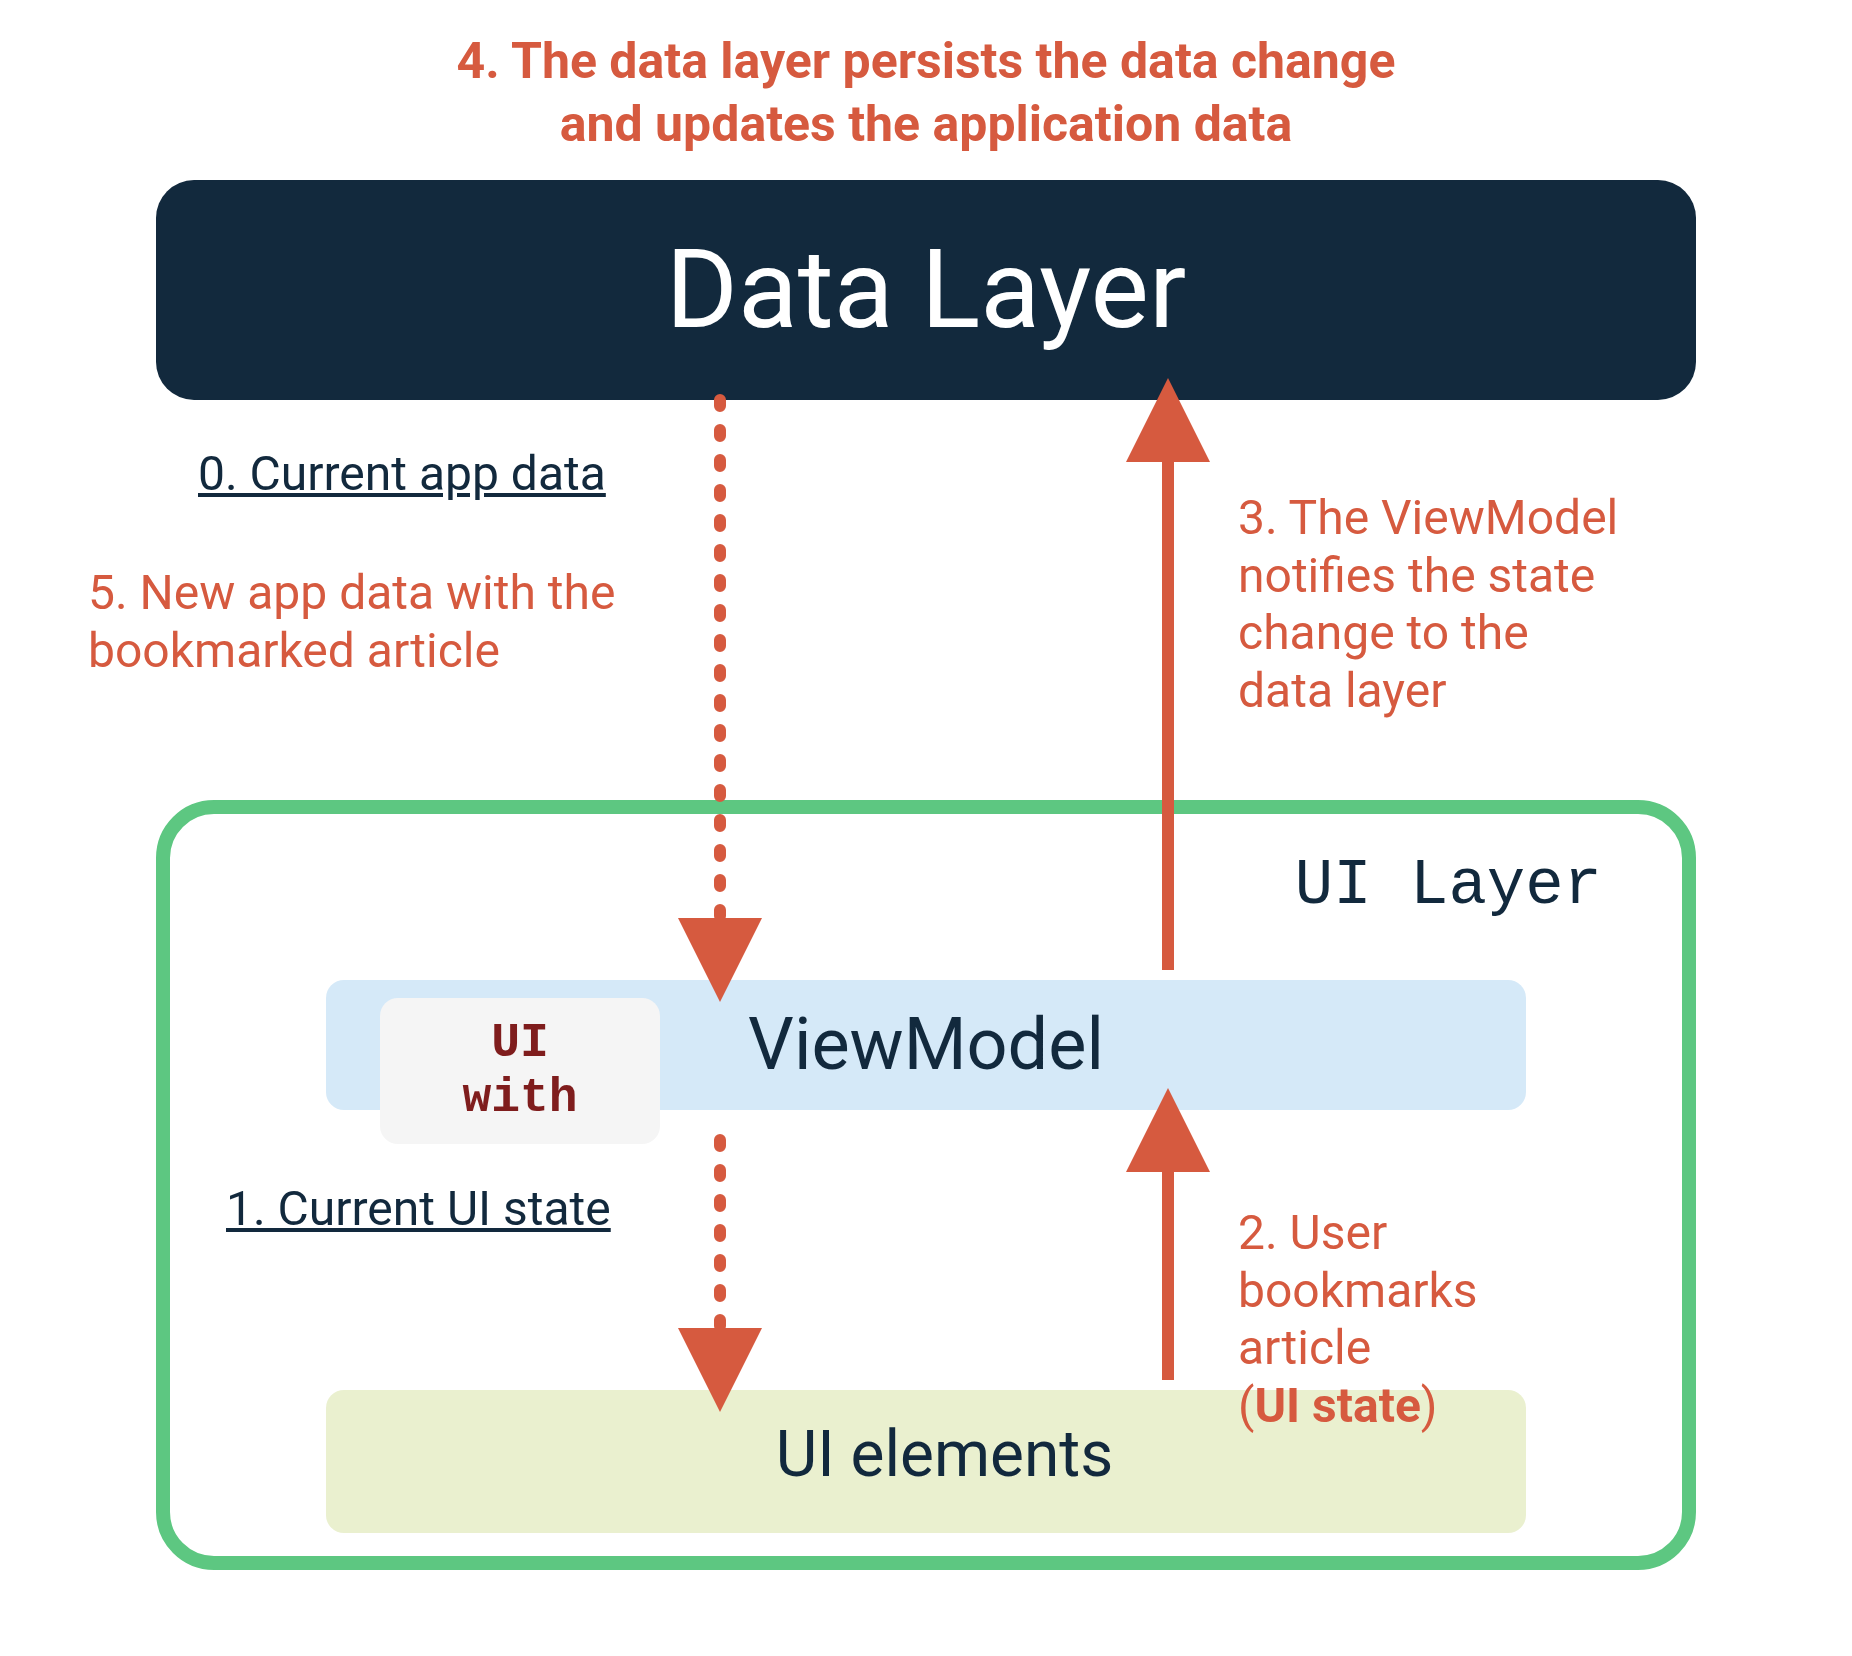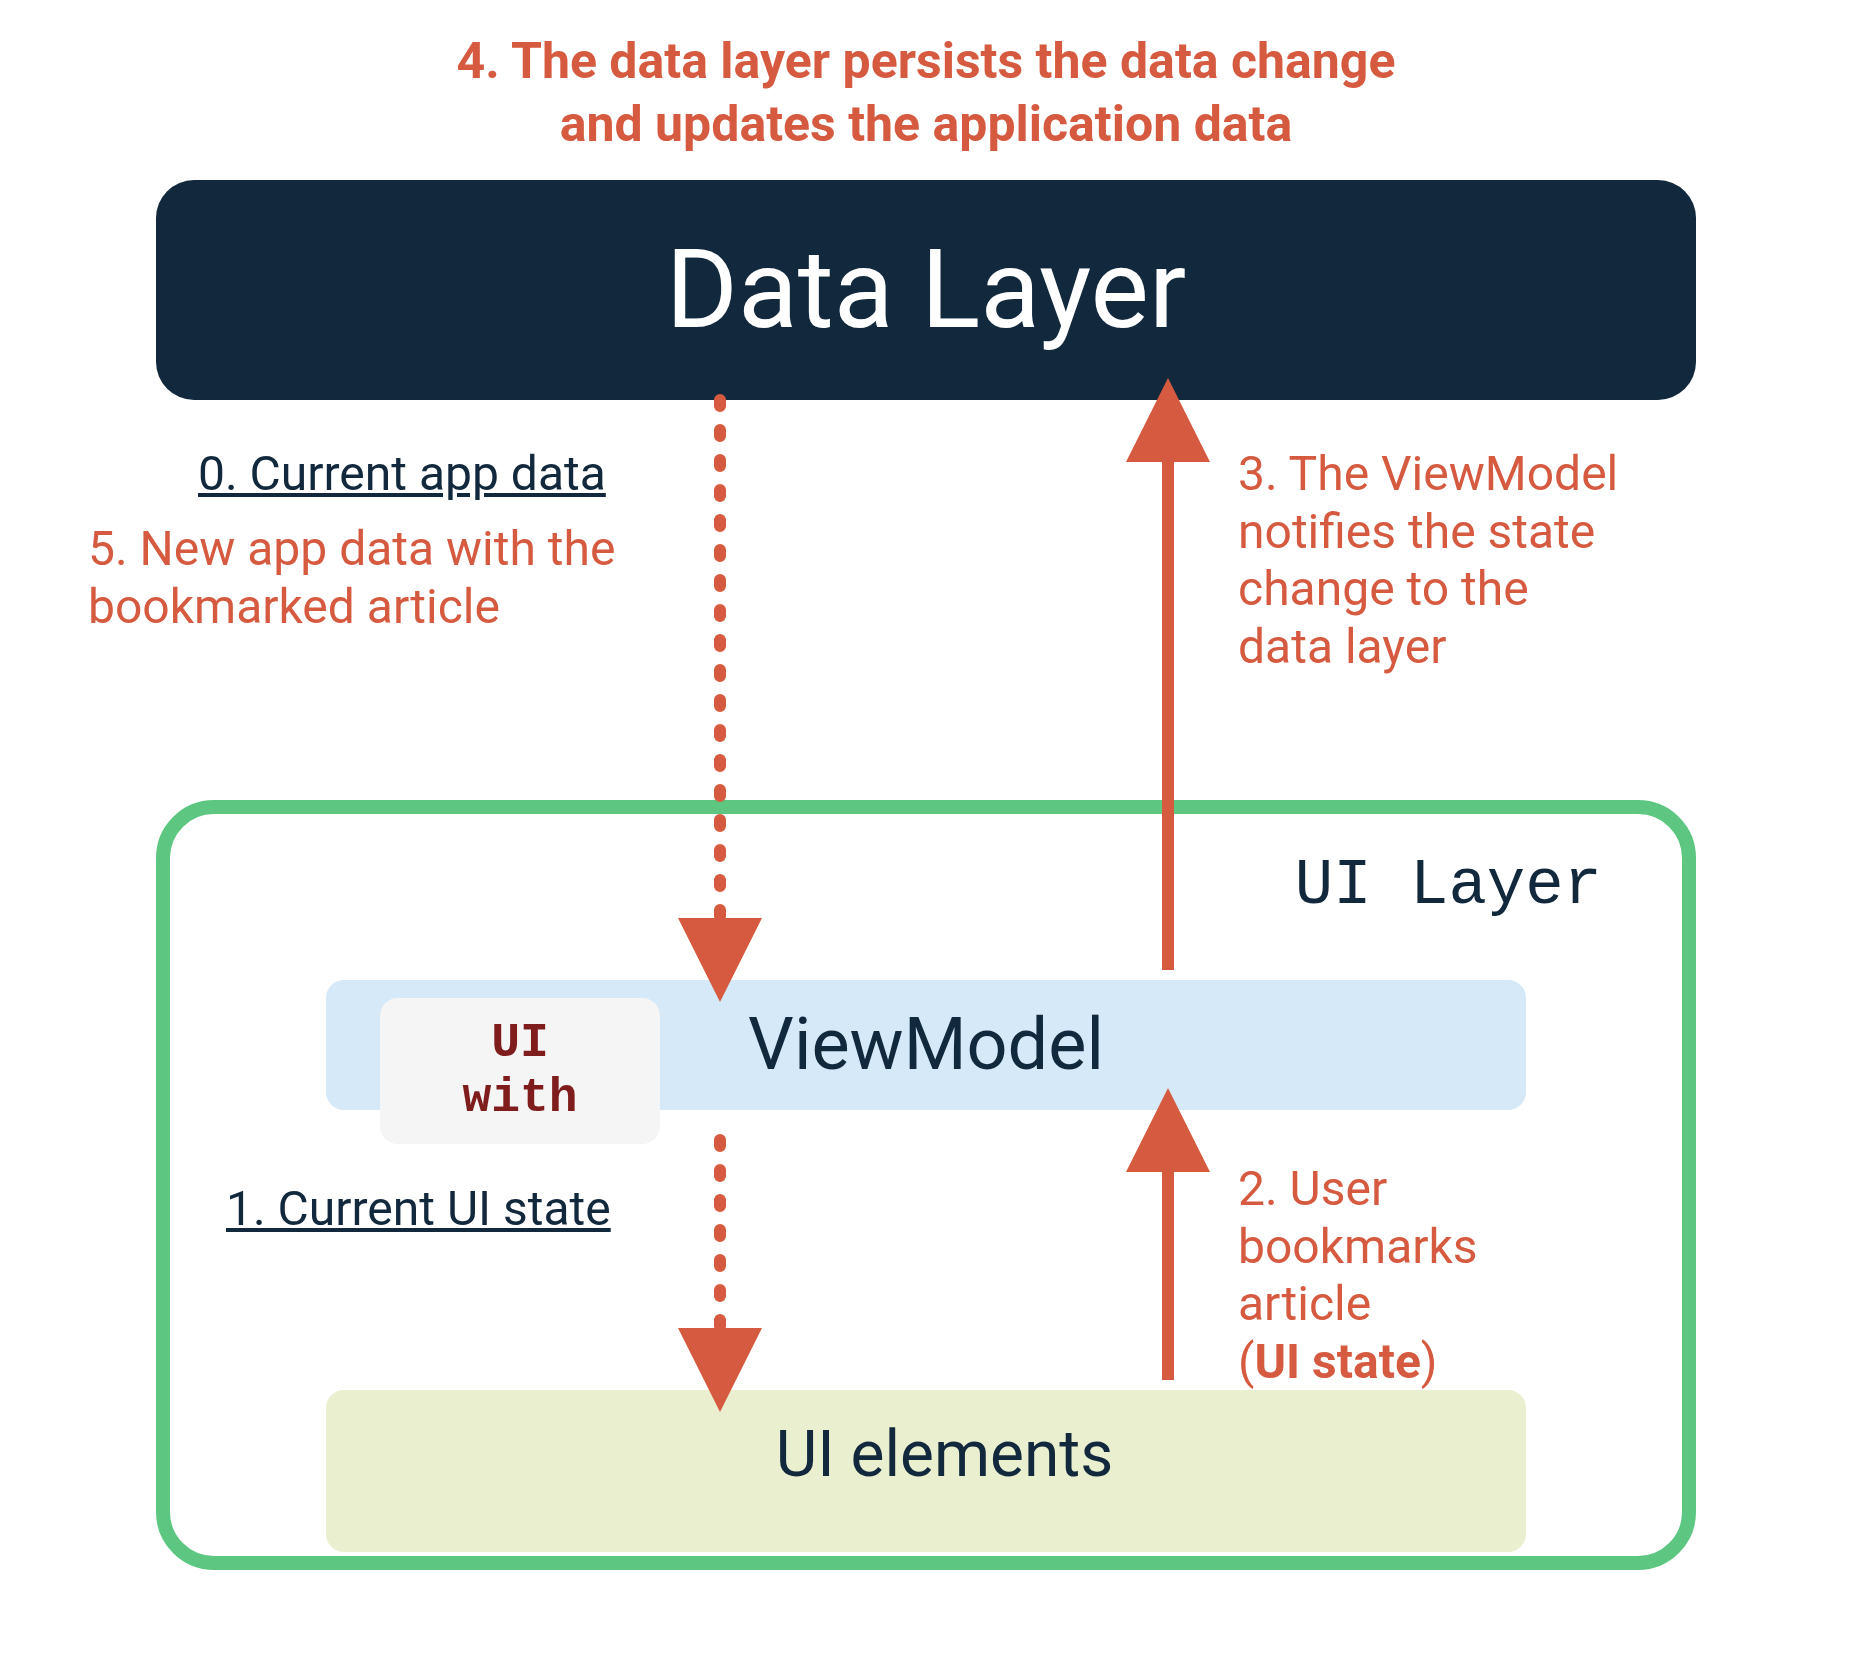--- a/index.html
+++ b/index.html
@@ -96,29 +96,29 @@
   
   .ui-elements-box {
     background: #eaf0cf;
     color: #12293d;
     border-radius: 18px;
     font-size: 64px;
     text-align: center;
     width: 1200px;
     left: 326px;
     top: 1390px;
-    height: 162px;
+    height: 143px;
     line-height: 130px;
     padding-left: 37px;
   }
 
   
   .label-dark { color: #12293d; font-size: 48px; text-decoration: underline; }
   .label-accent { color: #d65a3f; font-size: 48px; }
-  .label-block { line-height: 1.2; }
+  .label-block { line-height: 1.2; margin-top: 44px; }
 
   .lbl-0 { left: 198px; top: 445px; }
   .lbl-5 { left: 88px;  top: 520px; width: 620px; }
   .lbl-3 { left: 1238px; top: 445px; width: 500px; }
   .lbl-1 { left: 226px; top: 1180px; }
   .lbl-6 { left: 320px; top: 1250px; }
   .lbl-2 { left: 1238px; top: 1160px; width: 400px; }
   .lbl-2 b { font-weight: 700; }
 
   

